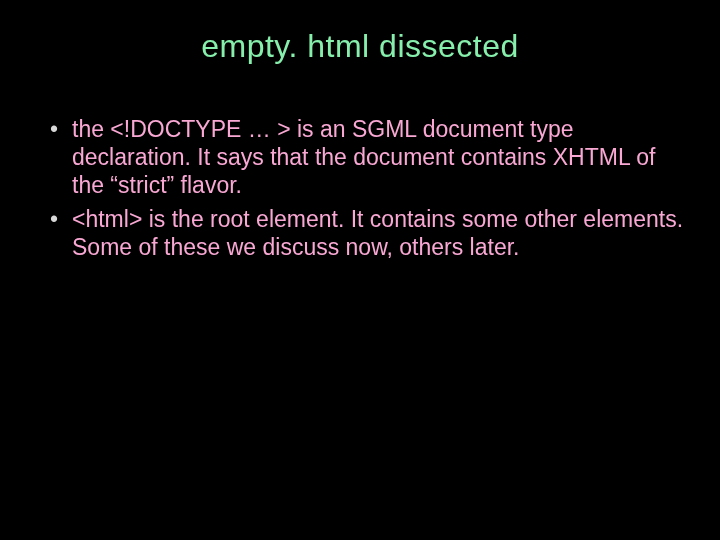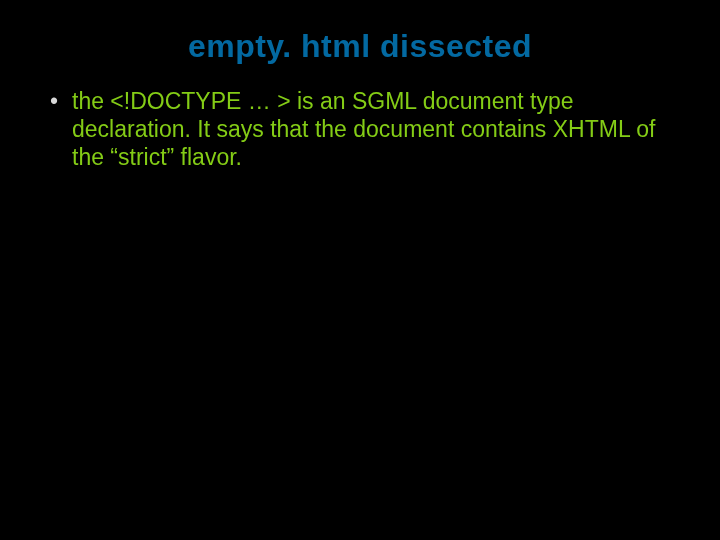--- a/index.html
+++ b/index.html
@@ -16,47 +16,48 @@
       overflow: hidden;
     }
     .slide {
       width: 100%;
       height: 100%;
       padding: 28px 36px 36px 36px;
     }
     .title {
       text-align: center;
       font-size: 32px;
-      font-weight: bold;
-      color: #0369a1;
-      margin-bottom: 22px;
+      font-weight: normal;
+      color: #86efac;
+      margin-bottom: 50px;
       letter-spacing: 0.5px;
     }
     .bullets {
       list-style: none;
       padding-left: 8px;
     }
     .bullets li {
       position: relative;
       padding-left: 28px;
       font-size: 23px;
       line-height: 1.22;
-      color: #84cc16;
+      color: #f9a8d4;
       margin-bottom: 6px;
     }
     .bullets li::before {
       content: "•";
       position: absolute;
       left: 6px;
       top: 0;
       font-size: 23px;
       color: #d8d8d8;
     }
   </style>
 </head>
 <body>
 
 <div class="slide">
   <h1 class="title">empty. html dissected</h1>
   <ul class="bullets">
     <li>the &lt;!DOCTYPE … &gt; is an SGML document type declaration. It says that the document contains XHTML of the “strict” flavor.</li>
+    <li>&lt;html&gt; is the root element. It contains some other elements. Some of these we discuss now, others later.</li>
   </ul>
 </div>
 
 </body></html>

